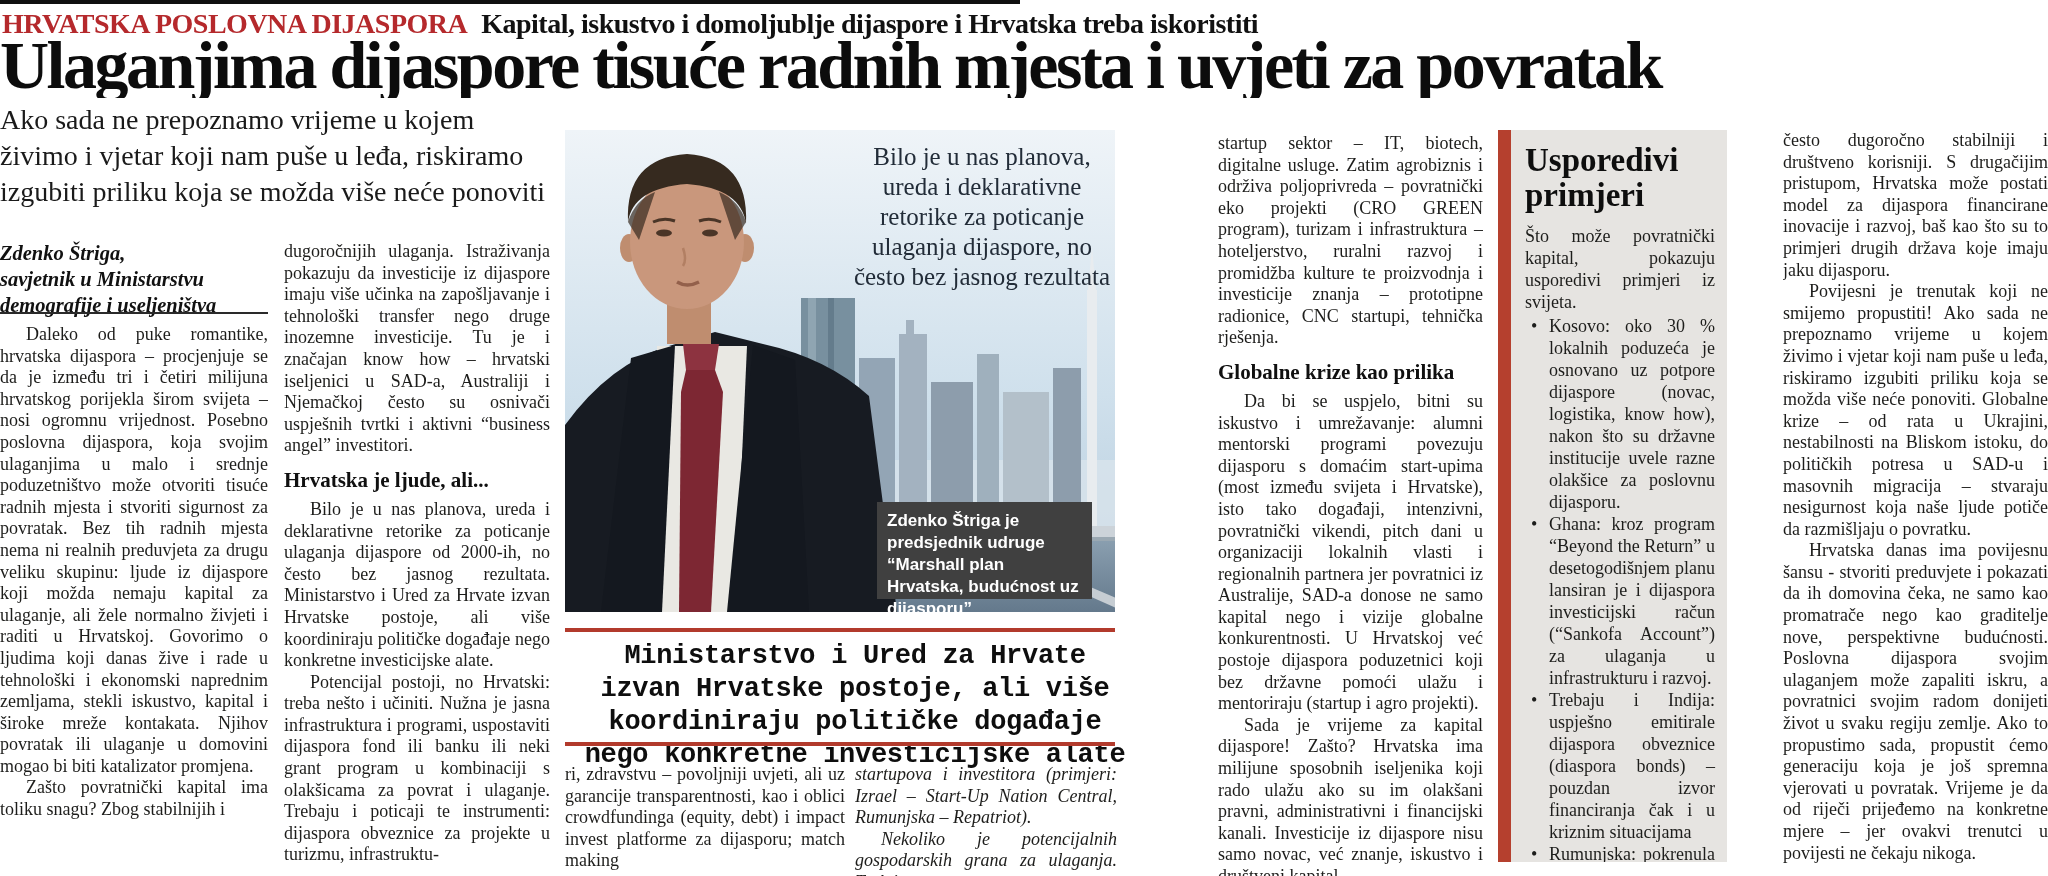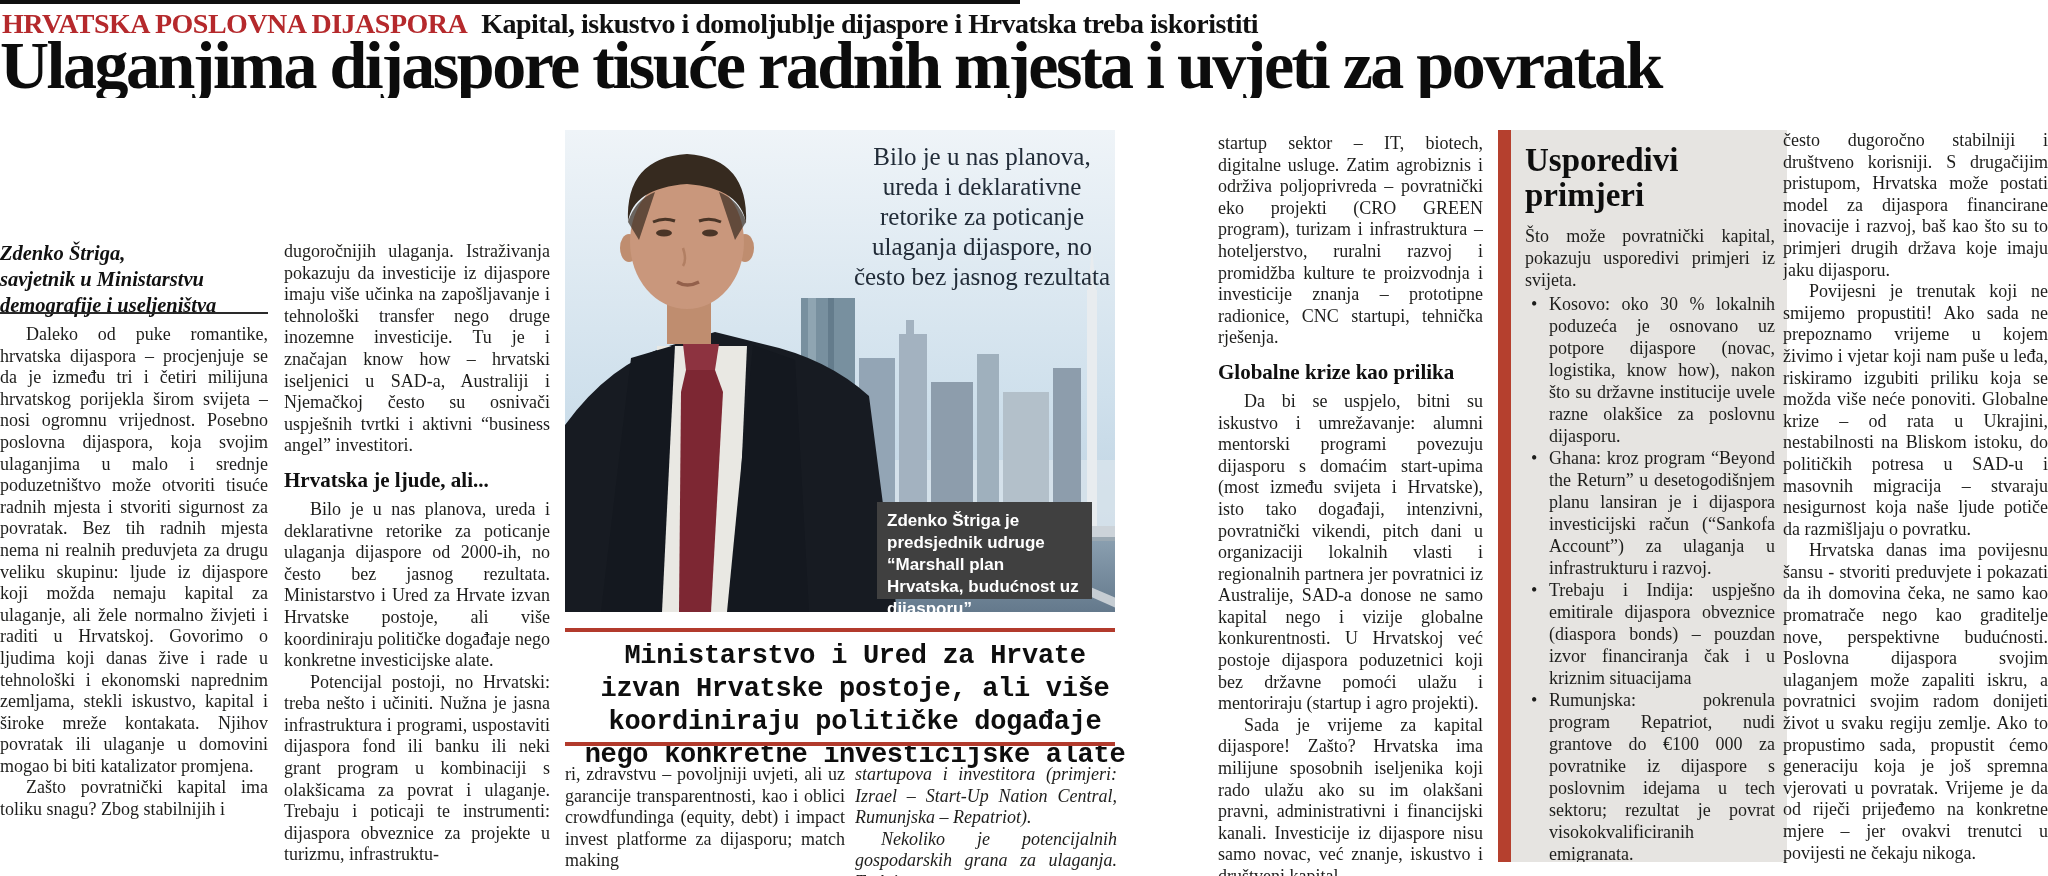--- a/index.html
+++ b/index.html
@@ -69,20 +69,21 @@
   <div class="abs top-rule" style="left:0;top:0;width:1020px;height:4px;"></div>
 
   <div class="abs kicker-row" style="left:2px;top:8px;">
     <span class="kicker">HRVATSKA POSLOVNA DIJASPORA</span><span class="kicker-sub">Kapital, iskustvo i domoljublje dijaspore i Hrvatska treba iskoristiti</span>
   </div>
 
   <div class="abs" style="left:0;top:34px;width:2048px;height:64px;overflow:hidden;">
     <div class="headline">Ulaganjima dijaspore tisuće radnih mjesta i uvjeti za povratak</div>
   </div>
 
+  <div class="abs lede" style="left:0;top:102px;width:556px;">Ako sada ne prepoznamo vrijeme u kojem živimo i vjetar koji nam puše u leđa, riskiramo izgubiti priliku koja se možda više neće ponoviti</div>
 
   <div class="abs byline" style="left:0;top:240px;width:272px;">
       <div>Zdenko Štriga,</div>
       <div>savjetnik u Ministarstvu</div>
       <div>demografije i useljeništva</div>
     </div>
   <div class="abs byline-rule" style="left:0;top:312px;width:268px;height:2px;"></div>
 
   <div class="abs body-text" style="left:0;top:324px;width:268px;height:552px;">
       <p>Daleko od puke romantike, hrvatska dijaspora – procjenjuje se da je između tri i četiri milijuna hrvatskog porijekla širom svijeta – nosi ogromnu vrijednost. Posebno poslovna dijaspora, koja svojim ulaganjima u malo i srednje poduzetništvo može otvoriti tisuće radnih mjesta i stvoriti sigurnost za povratak. Bez tih radnih mjesta nema ni realnih preduvjeta za drugu veliku skupinu: ljude iz dijaspore koji možda nemaju kapital za ulaganje, ali žele normalno živjeti i raditi u Hrvatskoj. Govorimo o ljudima koji danas žive i rade u tehnološki i ekonomski naprednim zemljama, stekli iskustvo, kapital i široke mreže kontakata. Njihov povratak ili ulaganje u domovini mogao bi biti katalizator promjena.</p>
@@ -180,21 +181,21 @@
   <div class="abs body-text" style="left:1218px;top:133px;width:265px;height:743px;">
     <p class="cont">startup sektor – IT, biotech, digitalne usluge. Zatim agrobiznis i održiva poljoprivreda – povratnički eko projekti (CRO GREEN program), turizam i infrastruktura – hoteljerstvo, ruralni razvoj i promidžba kulture te proizvodnja i investicije znanja – prototipne radionice, CNC startupi, tehnička rješenja.</p>
     <div class="subhead">Globalne krize kao prilika</div>
     <div>
         <p>Da bi se uspjelo, bitni su iskustvo i umrežavanje: alumni mentorski programi povezuju dijasporu s domaćim start-upima (most između svijeta i Hrvatske), isto tako događaji, intenzivni, povratnički vikendi, pitch dani u organizaciji lokalnih vlasti i regionalnih partnera jer povratnici iz Australije, SAD-a donose ne samo kapital nego i vizije globalne konkurentnosti. U Hrvatskoj već postoje dijaspora poduzetnici koji bez državne pomoći ulažu i mentoriraju (startup i agro projekti).</p>
         <p>Sada je vrijeme za kapital dijaspore! Zašto? Hrvatska ima milijune sposobnih iseljenika koji rado ulažu ako su im olakšani pravni, administrativni i financijski kanali. Investicije iz dijaspore nisu samo novac, već znanje, iskustvo i društveni kapital,</p>
       </div>
   </div>
 
   <div class="abs sidebar-bar" style="left:1498px;top:130px;width:13px;height:732px;"></div>
-  <div class="abs sidebar-panel" style="left:1511px;top:130px;width:276px;height:732px;">
+  <div class="abs sidebar-panel" style="left:1511px;top:130px;width:216px;height:732px;">
     <h2 class="sidebar-title">Usporedivi primjeri</h2>
     <div class="sidebar-text">
       <p>Što može povratnički kapital, pokazuju usporedivi primjeri iz svijeta.</p>
       <ul class="sidebar-list">
           <li>Kosovo: oko 30 % lokalnih poduzeća je osnovano uz potpore dijaspore (novac, logistika, know how), nakon što su državne institucije uvele razne olakšice za poslovnu dijasporu.</li>
           <li>Ghana: kroz program “Beyond the Return” u desetogodišnjem planu lansiran je i dijaspora investicijski račun (“Sankofa Account”) za ulaganja u infrastrukturu i razvoj.</li>
           <li>Trebaju i Indija: uspješno emitirale dijaspora obveznice (diaspora bonds) – pouzdan izvor financiranja čak i u kriznim situacijama</li>
           <li>Rumunjska: pokrenula program Repatriot, nudi grantove do €100 000 za povratnike iz dijaspore s poslovnim idejama u tech sektoru; rezultat je povrat visokokvalificiranih emigranata.</li>
         </ul>
     </div>

